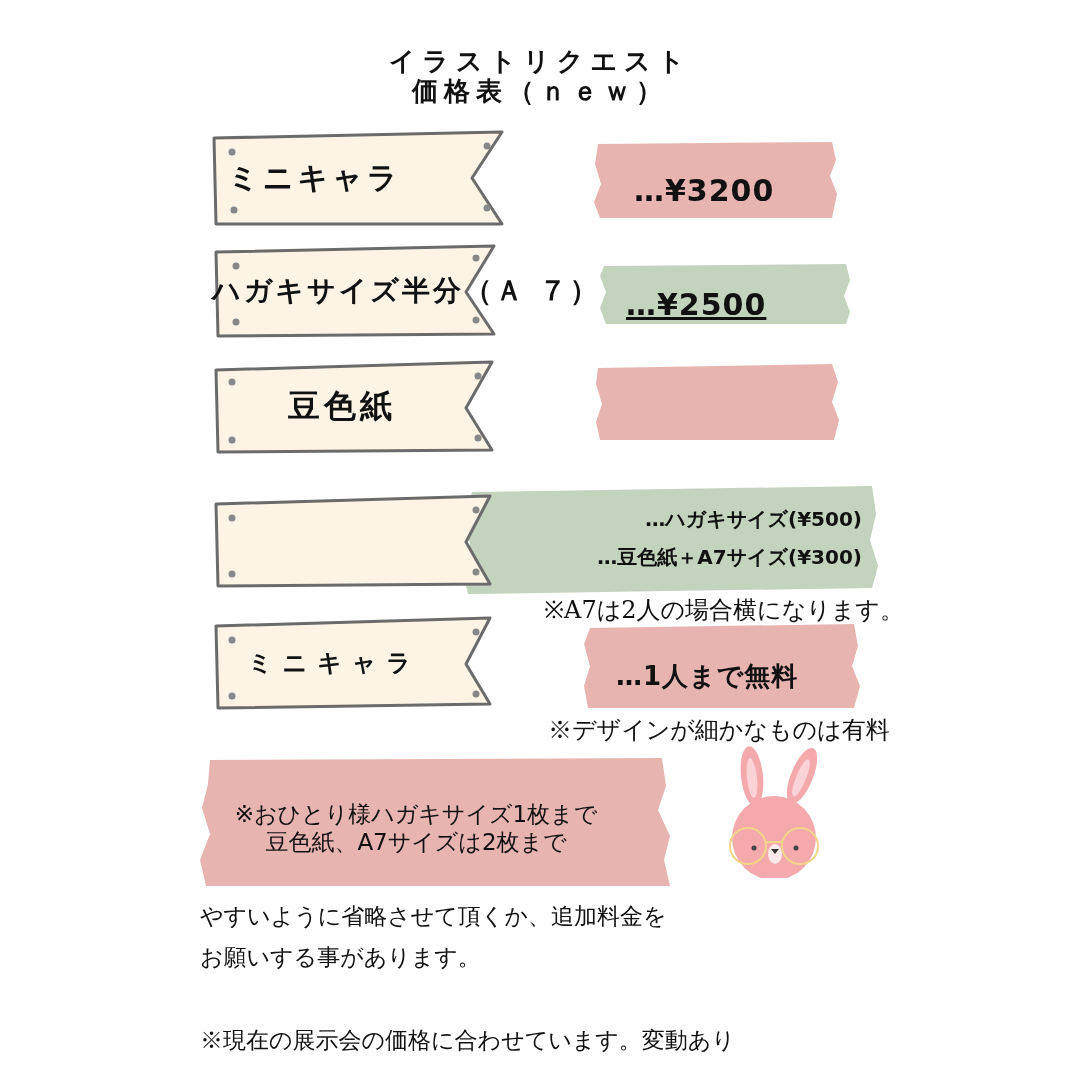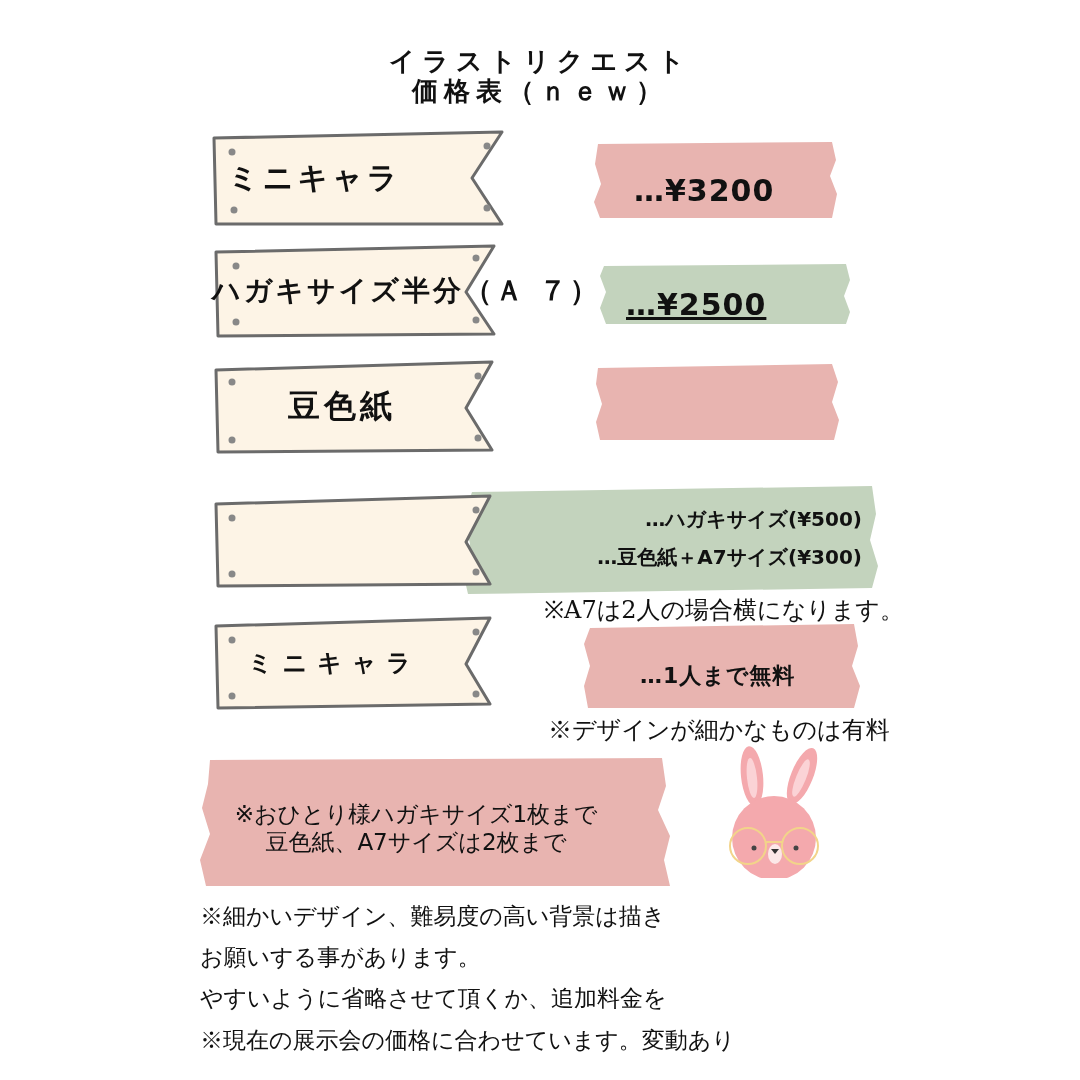--- a/index.html
+++ b/index.html
@@ -114,21 +114,21 @@
       <circle cx="22" cy="82" r="3.5" fill="#888"></circle>
     <circle cx="266" cy="18" r="3.5" fill="#888"></circle>
       <circle cx="266" cy="80" r="3.5" fill="#888"></circle>
   </svg>
   <div class="label" style="left:38px;font-size:24px;letter-spacing:10px;">ミニキャラ</div>
 </div>
 <div class="tape" style="left:584px;top:622px;width:276px;height:88px;">
   <svg width="276" height="88">
     <path d="M6,6 L270,2 L274,24 L268,44 L276,64 L270,86 L4,86 L0,64 L6,44 L0,22 Z" fill="#e8b4b0"></path>
   </svg>
-  <div class="txt price" style="left:56px;font-size:22px;">…1人まで無料</div>
+  <div class="txt price" style="left:32px;font-size:26px;">…1人まで無料</div>
 </div>
 <div class="abs note" style="left:548px;top:714px;">※デザインが細かなものは有料</div>
 
 <div class="tape" style="left:200px;top:756px;width:472px;height:132px;">
   <svg width="472" height="132">
     <path d="M10,4 L462,2 L466,30 L458,54 L470,80 L464,104 L470,130 L6,130 L0,104 L10,78 L2,52 L8,28 Z" fill="#e8b4b0"></path>
   </svg>
 </div>
 <div class="abs" style="left:196px;top:800px;width:440px;text-align:center;font-weight:normal;font-size:23px;line-height:28px;">
   <div>※おひとり様ハガキサイズ1枚まで</div>
@@ -146,17 +146,16 @@
     <circle cx="84" cy="104" r="18" fill="none" stroke="#f2d48a" stroke-width="2"></circle>
     <line x1="50" y1="100" x2="66" y2="100" stroke="#f2d48a" stroke-width="2"></line>
     <circle cx="38" cy="106" r="2.5" fill="#444"></circle>
     <circle cx="80" cy="106" r="2.5" fill="#444"></circle>
     <ellipse cx="59" cy="112" rx="7" ry="10" fill="#fce8e8"></ellipse>
     <path d="M55,107 L63,107 L59,112 Z" fill="#333"></path>
   </svg>
 </div>
 
 <div class="abs body-text" style="left:200px;top:896px;">
-  <div>※細かいデザイン、難易度の高い背景は描き</div>
+  <div>やすいように省略させて頂くか、追加料金を</div>
   <div>お願いする事があります。</div>
-  <div>やすいように省略させて頂くか、追加料金を</div>
 </div>
 <div class="abs body-text" style="left:200px;top:1020px;">※現在の展示会の価格に合わせています。変動あり</div>
 
 </body></html>

